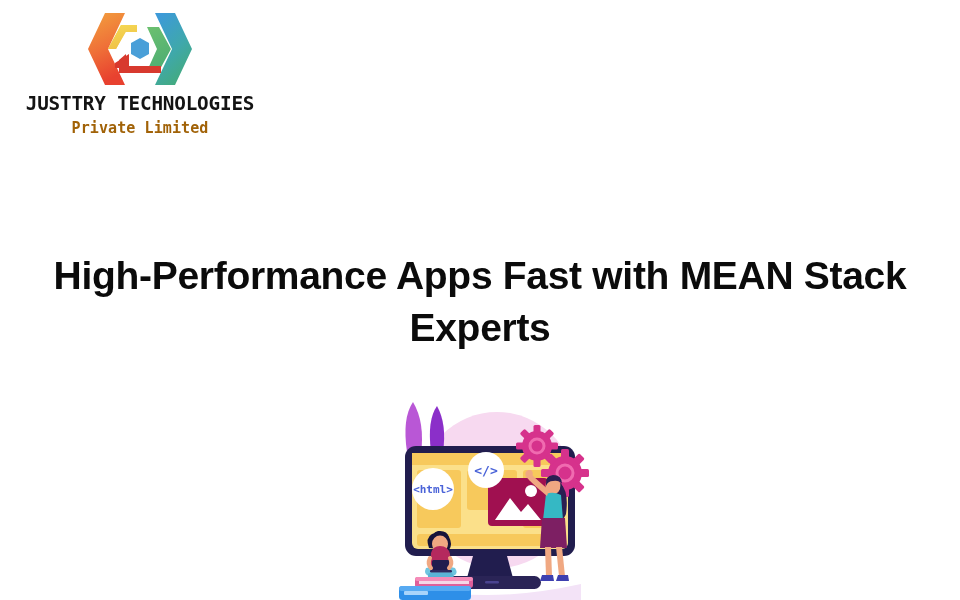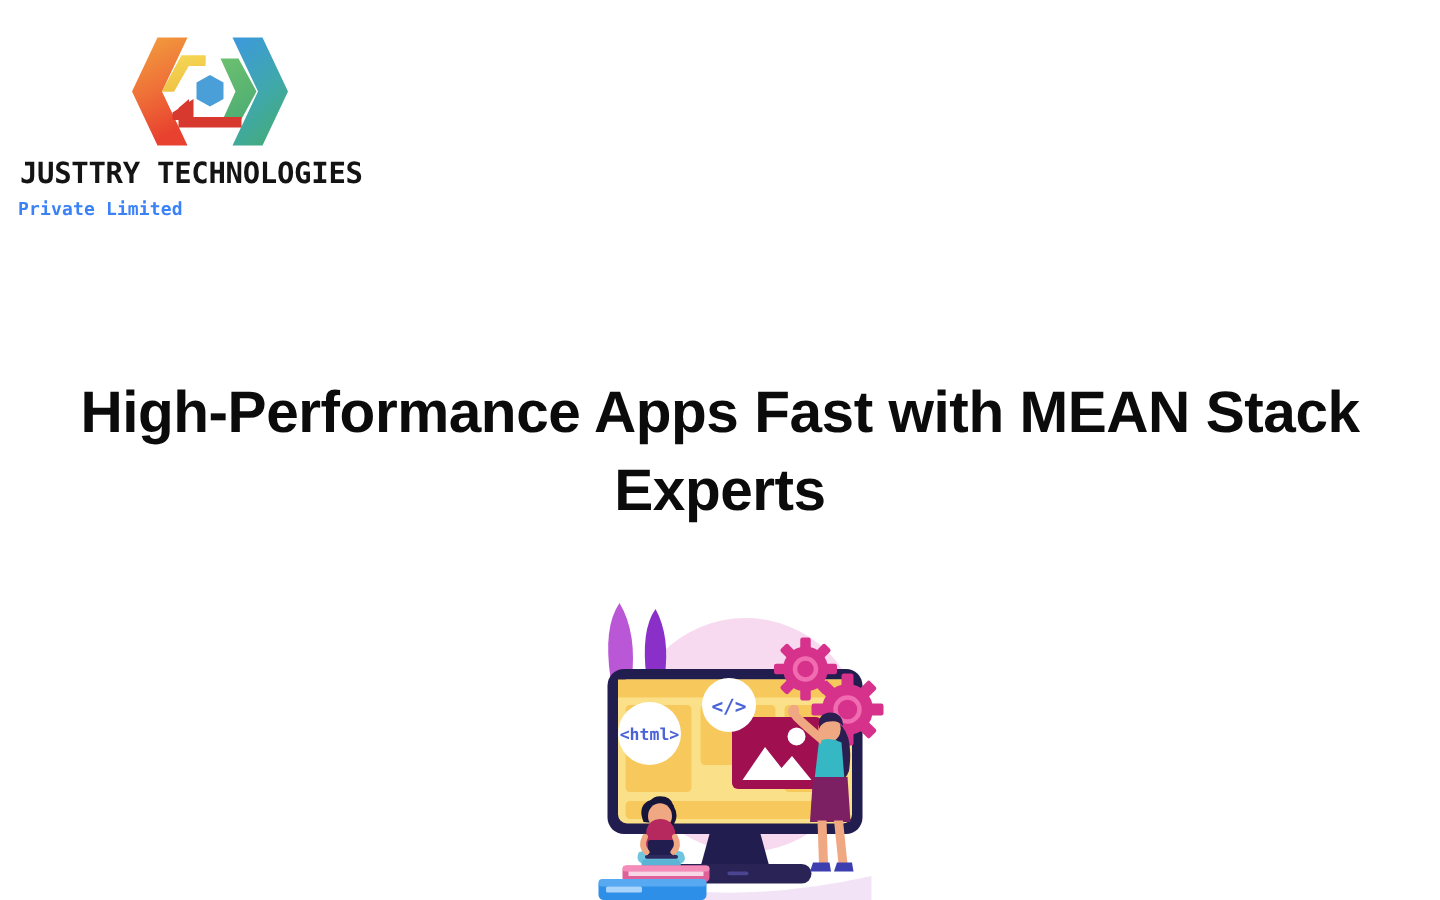--- a/index.html
+++ b/index.html
@@ -12,45 +12,46 @@
     background: #ffffff;
     font-family: "Liberation Sans", sans-serif;
     overflow: hidden;
     position: relative;
   }
 
   
   .logo-block {
     position: absolute;
     left: 12px;
-    top: 20px;
+    top: 8px;
     width: 256px;
+    text-align: center;
   }
   .logo-mark {
     width: 110px;
     height: 82px;
     margin: 0 auto;
     display: block;
   }
   .logo-name {
     font-family: "DejaVu Sans Mono", monospace;
     font-size: 19.5px;
     font-weight: 700;
     letter-spacing: -0.2px;
     color: #141414;
     line-height: 1;
     margin-top: 4px;
     white-space: nowrap;
     transform: scaleX(0.99);
   }
   .logo-sub {
     font-family: "DejaVu Sans Mono", monospace;
-    font-size: 12px;
+    font-size: 15px;
     font-weight: 700;
-    color: #3b82f6;
+    color: #a16207;
     line-height: 1;
     margin-top: 7px;
     letter-spacing: 0.1px;
   }
 
   
   .headline {
     position: absolute;
     left: 0;
     top: 224px;

